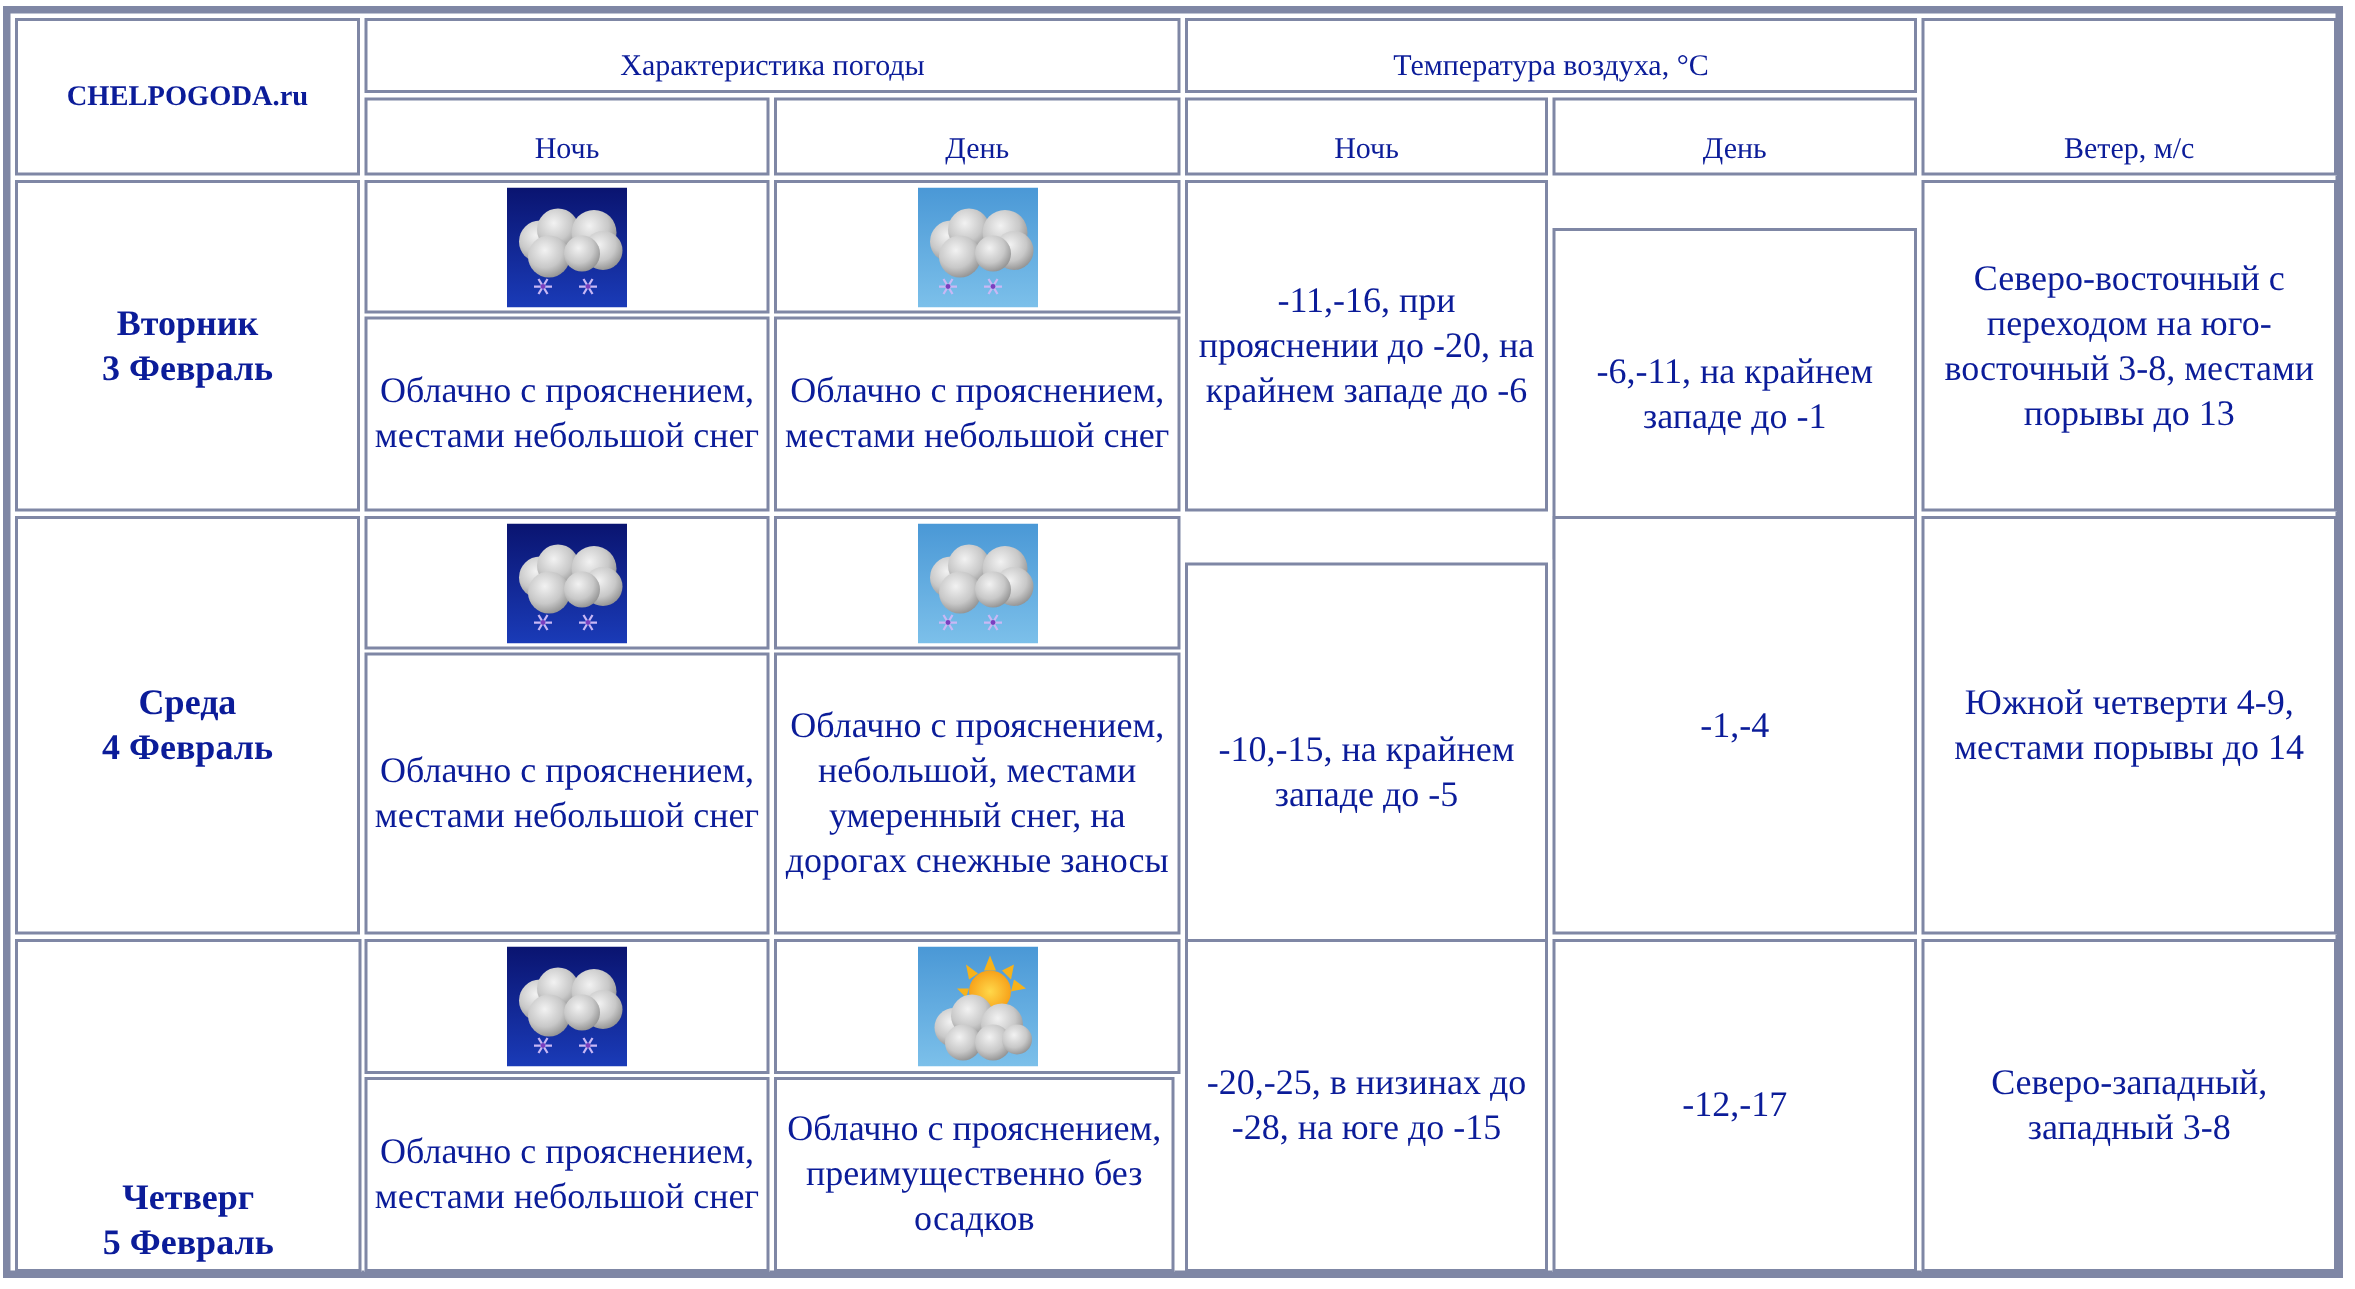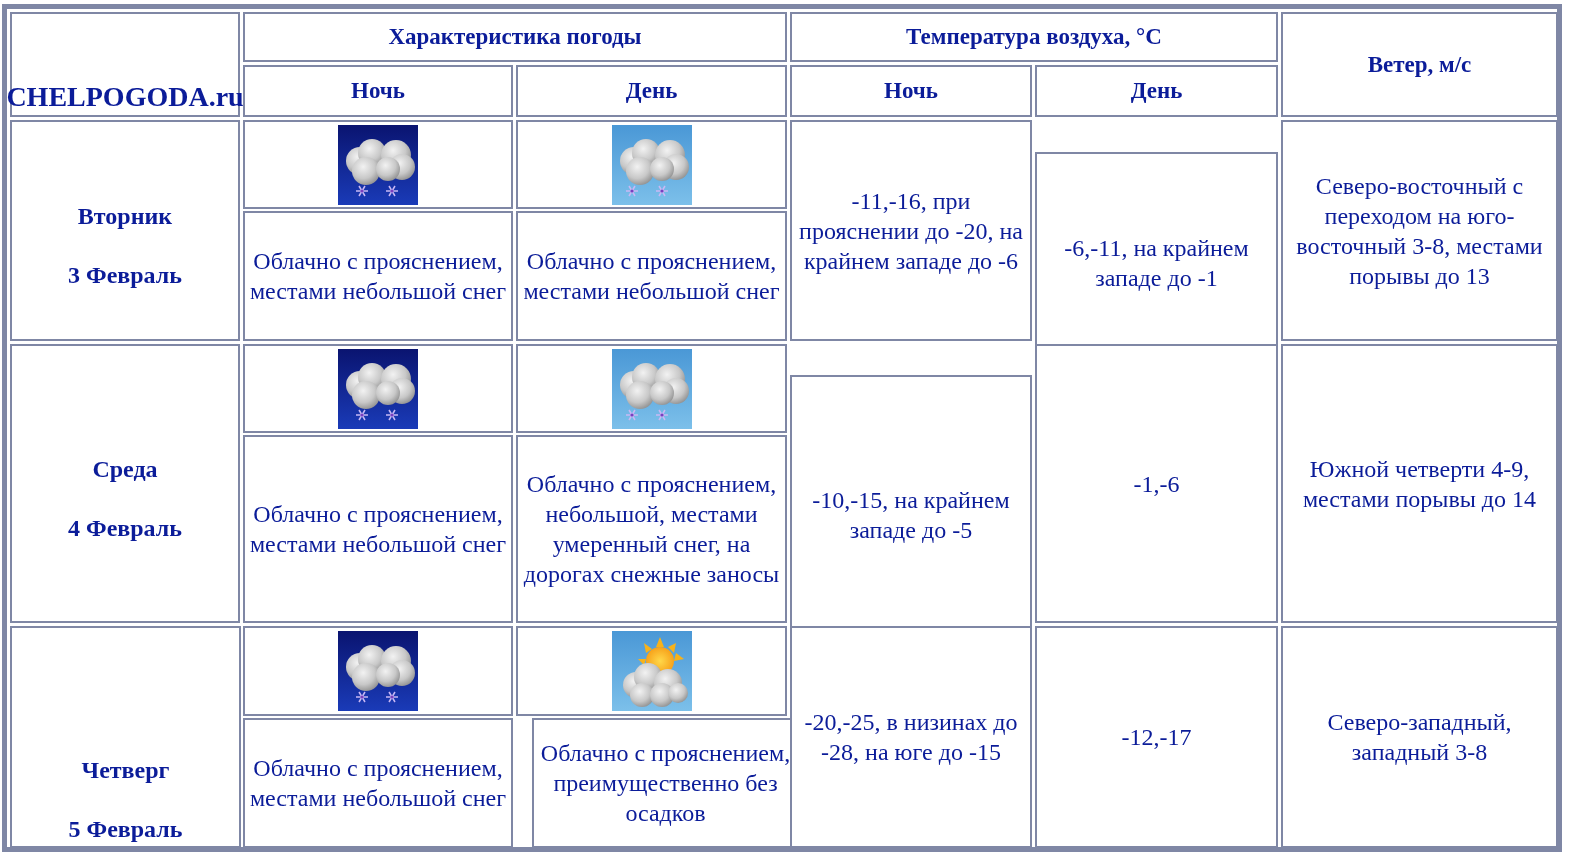--- a/index.html
+++ b/index.html
@@ -7,26 +7,26 @@
     .outer {
       position: absolute; left: 2px; top: 4px; width: 1560px; height: 848px;
       border: 5px solid #7f87a5; border-right-width: 5px; box-sizing: border-box;
       background: #ffffff;
     }
     .cell {
       position: absolute; box-sizing: border-box; border: 2px solid #7f87a5;
       background: #ffffff; display: flex; align-items: center; justify-content: center;
       text-align: center; padding: 2px 4px;
     }
-    .hdr { font-weight: bold; font-size: 23px; line-height: 28px; }
-    .brand { font-weight: bold; font-size: 28px; align-items: flex-end; }
+    .hdr { font-weight: normal; font-size: 20px; line-height: 28px; align-items: flex-end; }
+    .brand { font-weight: bold; font-size: 19px; }
     .day { font-weight: bold; font-size: 24px; line-height: 30px; }
     .txt { font-size: 24px; line-height: 30px; }
     .icon { width: 80px; height: 80px; display: block; }
-    .lines span { display: block; margin-top: 29px; }
+    .lines span { display: block; }
   </style>
 </head>
 <body>
 
 <svg width="0" height="0" style="position:absolute">
   <defs>
     <radialGradient id="cloudG" cx="40%" cy="35%" r="70%">
       <stop offset="0%" stop-color="#f2f2f2"></stop>
       <stop offset="60%" stop-color="#c8c8c8"></stop>
       <stop offset="100%" stop-color="#8e8e8e"></stop>
@@ -151,21 +151,21 @@
 <div class="cell txt" style="left:243px;top:435px;width:270px;height:188px;">
   <span>Облачно с прояснением, местами небольшой снег</span>
 </div>
 <div class="cell txt" style="left:516px;top:435px;width:271px;height:188px;">
   <span>Облачно с прояснением, небольшой, местами умеренный снег, на дорогах снежные заносы</span>
 </div>
 <div class="cell txt" style="left:790px;top:344px;width:242px;height:279px;margin-top:31px;">
   <span>-10,-15, на крайнем западе до -5</span>
 </div>
 <div class="cell txt" style="left:1035px;top:344px;width:243px;height:279px;">
-  <span>-1,-6</span>
+  <span>-1,-4</span>
 </div>
 <div class="cell txt" style="left:1281px;top:344px;width:277px;height:279px;">
   <span>Южной четверти 4-9, местами порывы до 14</span>
 </div>
 
 <div class="cell day lines" style="left:10px;top:626px;width:231px;height:222px;align-items:flex-end;">
   <div>
       <span>Четверг</span>
       <span>5 Февраль</span>
     </div>
@@ -193,21 +193,21 @@
     <circle cx="36" cy="46" r="14" fill="url(#cloudG)"></circle>
     <circle cx="30" cy="64" r="12" fill="url(#cloudG)"></circle>
     <circle cx="56" cy="52" r="14" fill="url(#cloudG)"></circle>
     <circle cx="50" cy="64" r="12" fill="url(#cloudG)"></circle>
     <circle cx="66" cy="62" r="10" fill="url(#cloudG)"></circle>
   </svg>
 </div>
 <div class="cell txt" style="left:243px;top:718px;width:270px;height:130px;">
   <span>Облачно с прояснением, местами небольшой снег</span>
 </div>
-<div class="cell txt" style="left:516px;top:718px;width:267px;height:130px;margin-left:16px;">
+<div class="cell txt" style="left:516px;top:718px;width:267px;height:130px;">
   <span>Облачно с прояснением, преимущественно без осадков</span>
 </div>
 <div class="cell txt" style="left:790px;top:626px;width:242px;height:222px;">
   <span>-20,-25, в низинах до -28, на юге до -15</span>
 </div>
 <div class="cell txt" style="left:1035px;top:626px;width:243px;height:222px;">
   <span>-12,-17</span>
 </div>
 <div class="cell txt" style="left:1281px;top:626px;width:277px;height:222px;">
   <span>Северо-западный, западный 3-8</span>

